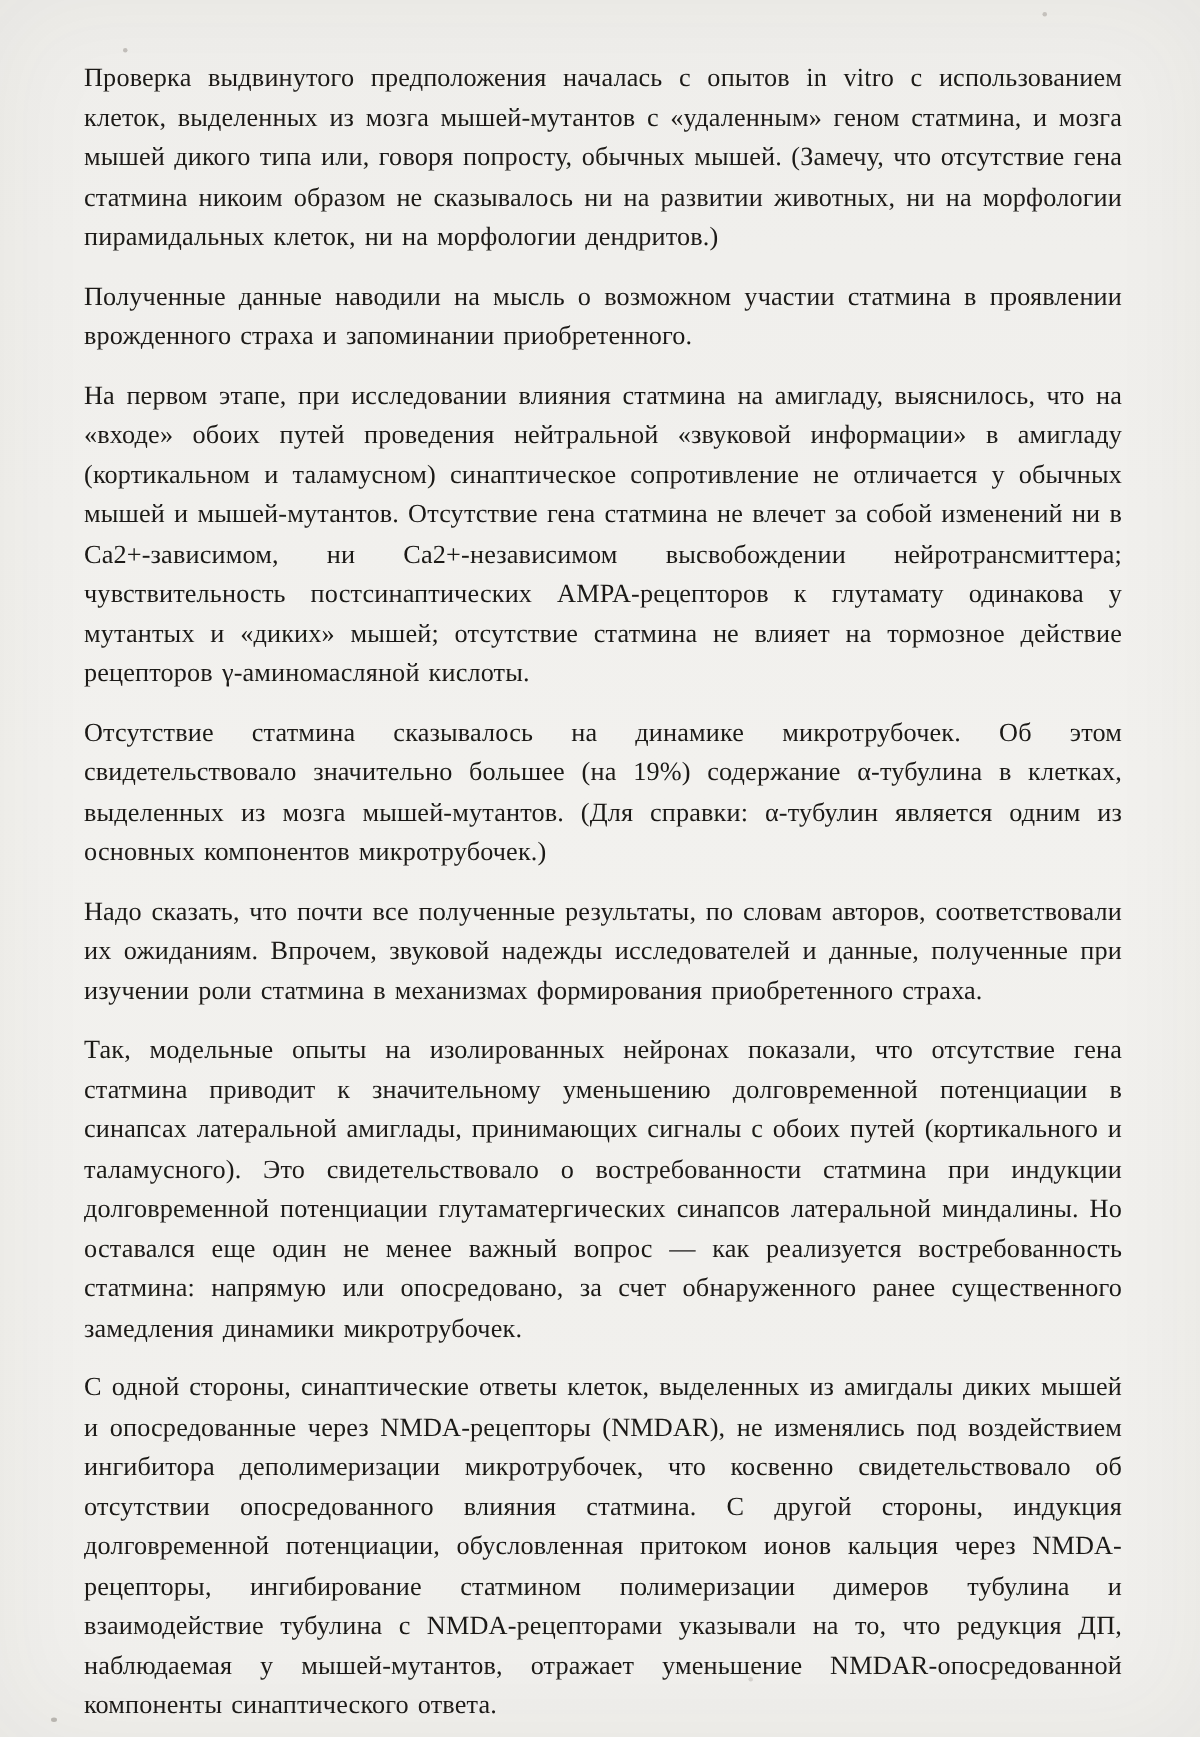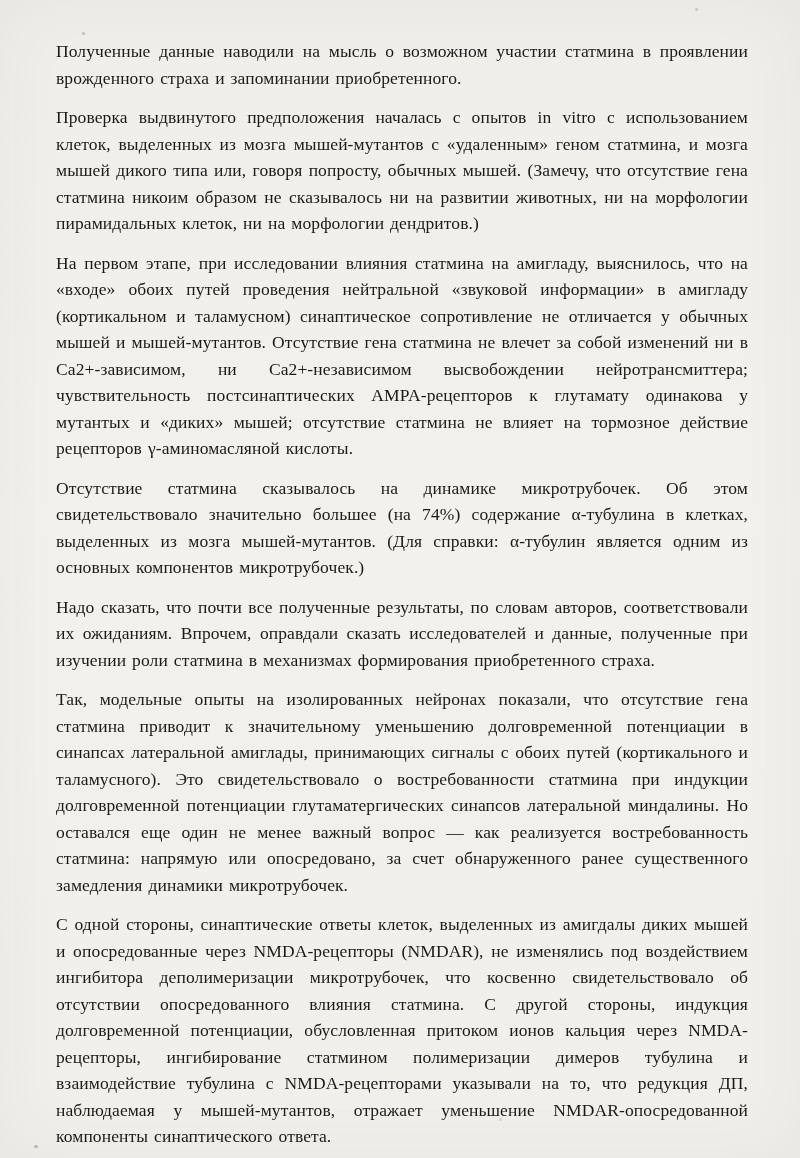--- a/index.html
+++ b/index.html
@@ -45,25 +45,25 @@
   .speck.s1 { left: 82px;  top: 32px;   width: 3px; height: 3px; opacity: .55; }
   .speck.s2 { left: 695px; top: 8px;    width: 3px; height: 3px; opacity: .5;  }
   .speck.s3 { left: 34px;  top: 1145px; width: 4px; height: 3px; opacity: .65; }
   .speck.s4 { left: 499px; top: 1118px; width: 3px; height: 3px; opacity: .35; }
 </style>
 </head>
 <body>
 
 <div class="page">
   <div class="text-block">
+    <p>Проверка выдвинутого предположения началась с опытов in vitro с использованием клеток, выделенных из мозга мышей-мутантов с «удаленным» геном статмина, и мозга мышей дикого типа или, говоря попросту, обычных мышей. (Замечу, что отсутствие гена статмина никоим образом не сказывалось ни на развитии животных, ни на морфологии пирамидальных клеток, ни на морфологии дендритов.)</p>
     <p>Полученные данные наводили на мысль о возможном участии статмина в проявлении врожденного страха и запоминании приобретенного.</p>
-    <p>Проверка выдвинутого предположения началась с опытов in vitro с использованием клеток, выделенных из мозга мышей-мутантов с «удаленным» геном статмина, и мозга мышей дикого типа или, говоря попросту, обычных мышей. (Замечу, что отсутствие гена статмина никоим образом не сказывалось ни на развитии животных, ни на морфологии пирамидальных клеток, ни на морфологии дендритов.)</p>
     <p>На первом этапе, при исследовании влияния статмина на амигладу, выяснилось, что на «входе» обоих путей проведения нейтральной «звуковой информации» в амигладу (кортикальном и таламусном) синаптическое сопротивление не отличается у обычных мышей и мышей-мутантов. Отсутствие гена статмина не влечет за собой изменений ни в Ca2+-зависимом, ни Ca2+-независимом высвобождении нейротрансмиттера; чувствительность постсинаптических AMPA-рецепторов к глутамату одинакова у мутантых и «диких» мышей; отсутствие статмина не влияет на тормозное действие рецепторов γ-аминомасляной кислоты.</p>
-    <p>Отсутствие статмина сказывалось на динамике микротрубочек. Об этом свидетельствовало значительно большее (на 74%) содержание α-тубулина в клетках, выделенных из мозга мышей-мутантов. (Для справки: α-тубулин является одним из основных компонентов микротрубочек.)</p>
-    <p>Надо сказать, что почти все полученные результаты, по словам авторов, соответствовали их ожиданиям. Впрочем, оправдали сказать исследователей и данные, полученные при изучении роли статмина в механизмах формирования приобретенного страха.</p>
+    <p>Отсутствие статмина сказывалось на динамике микротрубочек. Об этом свидетельствовало значительно большее (на 19%) содержание α-тубулина в клетках, выделенных из мозга мышей-мутантов. (Для справки: α-тубулин является одним из основных компонентов микротрубочек.)</p>
+    <p>Надо сказать, что почти все полученные результаты, по словам авторов, соответствовали их ожиданиям. Впрочем, звуковой надежды исследователей и данные, полученные при изучении роли статмина в механизмах формирования приобретенного страха.</p>
     <p>Так, модельные опыты на изолированных нейронах показали, что отсутствие гена статмина приводит к значительному уменьшению долговременной потенциации в синапсах латеральной амиглады, принимающих сигналы с обоих путей (кортикального и таламусного). Это свидетельствовало о востребованности статмина при индукции долговременной потенциации глутаматергических синапсов латеральной миндалины. Но оставался еще один не менее важный вопрос — как реализуется востребованность статмина: напрямую или опосредовано, за счет обнаруженного ранее существенного замедления динамики микротрубочек.</p>
     <p>С одной стороны, синаптические ответы клеток, выделенных из амигдалы диких мышей и опосредованные через NMDA-рецепторы (NMDAR), не изменялись под воздействием ингибитора деполимеризации микротрубочек, что косвенно свидетельствовало об отсутствии опосредованного влияния статмина. С другой стороны, индукция долговременной потенциации, обусловленная притоком ионов кальция через NMDA-рецепторы, ингибирование статмином полимеризации димеров тубулина и взаимодействие тубулина с NMDA-рецепторами указывали на то, что редукция ДП, наблюдаемая у мышей-мутантов, отражает уменьшение NMDAR-опосредованной компоненты синаптического ответа.</p>
   </div>
   <span class="speck s1"></span>
   <span class="speck s2"></span>
   <span class="speck s3"></span>
   <span class="speck s4"></span>
 </div>
 
 </body></html>

